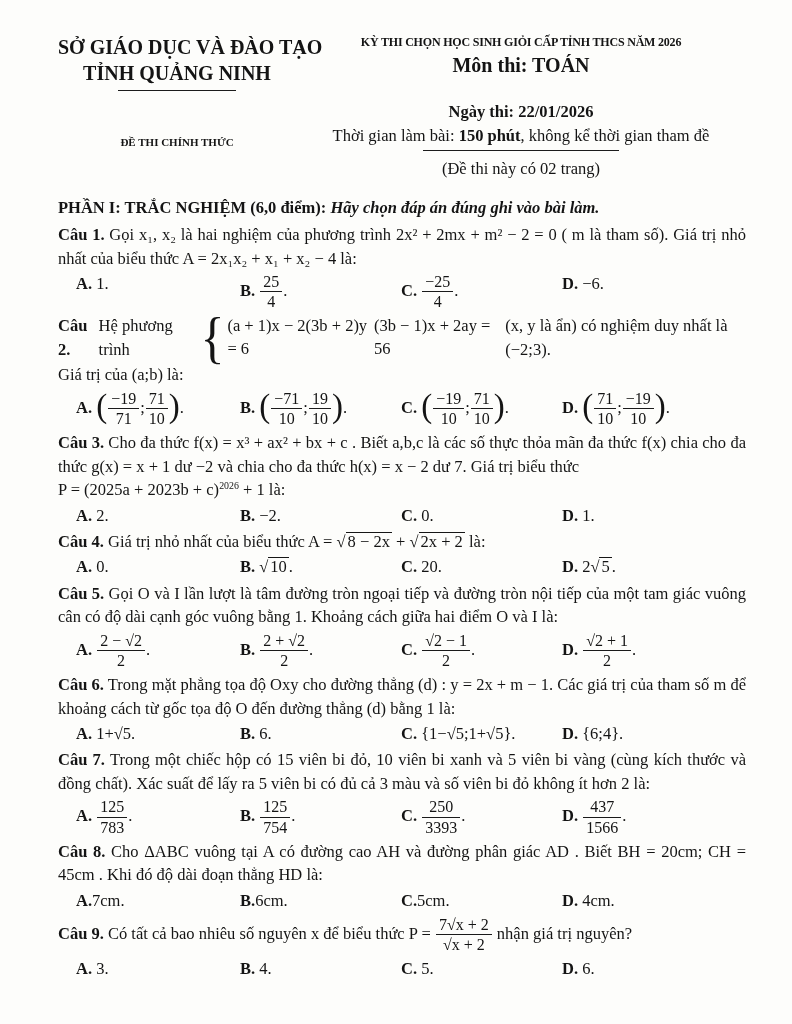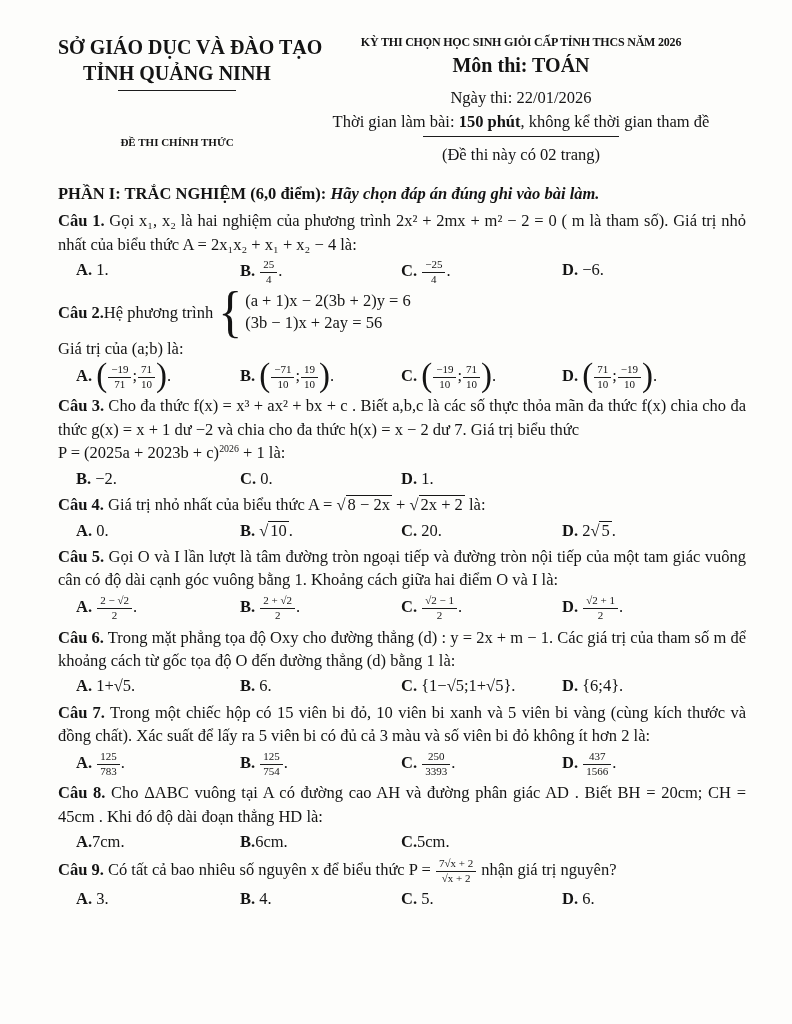--- a/index.html
+++ b/index.html
@@ -13,49 +13,49 @@
 
   
   .header { display:flex; }
   .h-left { width:238px; text-align:center; flex-shrink:0; }
   .h-left .dept { font-weight:bold; font-size:20px; line-height:1.3; white-space:nowrap; }
   .h-left .rule { width:118px; border-bottom:1.6px solid #1c1c1c; margin:4px auto 0; }
   .h-left .exam-label { font-weight:bold; font-size:11px; margin-top:44px; }
   .h-right { flex:1; text-align:center; }
   .h-right .title { font-weight:bold; font-size:12px; white-space:nowrap; letter-spacing:-0.2px; }
   .h-right .subject { font-weight:bold; font-size:20px; }
-  .h-right .date { font-weight:normal; margin-top:7px; }
+  .h-right .date { font-weight:bold; margin-top:21px; }
   .h-right .duration b { font-weight:bold; }
   .h-right .rule2 { width:196px; border-bottom:1.5px solid #1c1c1c; margin:3px auto 6px; }
 
   
   .part-heading { margin:15px 0 4px; }
   .part-heading .ph-b { font-weight:bold; }
   .part-heading .ph-i { font-weight:bold; font-style:italic; }
 
   
   .qtext { margin:2px 0; text-align:justify; }
   .qlabel { font-weight:bold; }
   .opts { display:grid; grid-template-columns:164px 161px 161px 1fr; padding-left:18px;
           align-items:start; margin:2px 0 3px; }
   .opt { white-space:nowrap; }
   .opt b { font-weight:bold; }
 
   .frac { display:inline-block; text-align:center; vertical-align:middle;
-          line-height:1.08; font-size:11px; margin:1px 1px; }
+          line-height:1.08; font-size:16px; margin:1px 1px; }
   .frac .num { display:block; padding:0 3px 1px; }
   .frac .den { display:block; border-top:1.3px solid #1a1a1a; padding:1px 3px 0; }
 
   .bigp { display:inline-block; font-size:33px; line-height:0.8; vertical-align:middle;
           position:relative; top:-2px; font-weight:400; }
 
   .system { display:flex; align-items:center; margin:3px 0 2px; }
   .sysbrace { font-size:50px; line-height:0.8; transform:scaleY(1.12); margin:0 3px 0 5px;
               font-weight:400; }
-  .syseqs { display:flex; flex-direction:column; line-height:1.38;justify-content:space-between; }
+  .syseqs { display:flex; flex-direction:row; line-height:1.38;justify-content:space-between; }
   .sys-after { margin-left:10px; }
 
   .sqrt { white-space:nowrap; }
   .sqrt .sq { display:inline-block; }
   .sqrt .rad { display:inline-block; border-top:1.2px solid #161616; padding:0 2px; line-height:1.15; }
 
   sup { font-size:0.6em; }
 </style>
 </head>
 <body>
@@ -90,31 +90,33 @@
   </div>
 
   <div class="system">
     <b class="qlabel">Câu 2.</b>
       <span> Hệ phương trình</span>
     <span class="sysbrace">{</span>
     <span class="syseqs">
       <span>(a + 1)x − 2(3b + 2)y = 6</span>
       <span>(3b − 1)x + 2ay = 56</span>
     </span>
+    <span class="sys-after">(x, y là ẩn) có nghiệm duy nhất là (−2;3).</span>
   </div>
   <p class="qtext">Giá trị của (a;b) là:</p>
   <div class="opts">
     <div class="opt"><b>A.</b> <span class="bigp">(</span><span class="frac"><span class="num">−19</span><span class="den">71</span></span><span>;</span><span class="frac"><span class="num">71</span><span class="den">10</span></span><span class="bigp">)</span><span>.</span></div>
     <div class="opt"><b>B.</b> <span class="bigp">(</span><span class="frac"><span class="num">−71</span><span class="den">10</span></span><span>;</span><span class="frac"><span class="num">19</span><span class="den">10</span></span><span class="bigp">)</span><span>.</span></div>
     <div class="opt"><b>C.</b> <span class="bigp">(</span><span class="frac"><span class="num">−19</span><span class="den">10</span></span><span>;</span><span class="frac"><span class="num">71</span><span class="den">10</span></span><span class="bigp">)</span><span>.</span></div>
     <div class="opt"><b>D.</b> <span class="bigp">(</span><span class="frac"><span class="num">71</span><span class="den">10</span></span><span>;</span><span class="frac"><span class="num">−19</span><span class="den">10</span></span><span class="bigp">)</span><span>.</span></div>
   </div>
 
   <p class="qtext"><b class="qlabel">Câu 3.</b><span> Cho đa thức f(x) = x³ + ax² + bx + c . Biết a,b,c là các số thực thỏa mãn đa thức f(x) chia cho đa thức g(x) = x + 1 dư −2 và chia cho đa thức h(x) = x − 2 dư 7. Giá trị biểu thức</span><span style="display:block"><span>P = (2025a + 2023b + c)</span><sup>2026</sup><span> + 1 là:</span></span></p>
   <div class="opts">
+    <div class="opt"><b>A.</b> <span>2.</span></div>
     <div class="opt"><b>B.</b> <span>−2.</span></div>
     <div class="opt"><b>C.</b> <span>0.</span></div>
     <div class="opt"><b>D.</b> <span>1.</span></div>
   </div>
 
   <p class="qtext"><b class="qlabel">Câu 4.</b><span> Giá trị nhỏ nhất của biểu thức A = </span><span class="sqrt"><span class="sq">√</span><span class="rad">8 − 2x</span></span><span> + </span><span class="sqrt"><span class="sq">√</span><span class="rad">2x + 2</span></span><span> là:</span></p>
   <div class="opts">
     <div class="opt"><b>A.</b> <span>0.</span></div>
     <div class="opt"><b>B.</b> <span class="sqrt"><span class="sq">√</span><span class="rad">10</span></span><span>.</span></div>
     <div class="opt"><b>C.</b> <span>20.</span></div>
@@ -143,20 +145,21 @@
     <div class="opt"><b>B.</b> <span class="frac"><span class="num">125</span><span class="den">754</span></span><span>.</span></div>
     <div class="opt"><b>C.</b> <span class="frac"><span class="num">250</span><span class="den">3393</span></span><span>.</span></div>
     <div class="opt"><b>D.</b> <span class="frac"><span class="num">437</span><span class="den">1566</span></span><span>.</span></div>
   </div>
 
   <p class="qtext"><b class="qlabel">Câu 8.</b><span> Cho ΔABC vuông tại A có đường cao AH và đường phân giác AD . Biết BH = 20cm; CH = 45cm . Khi đó độ dài đoạn thẳng HD là:</span></p>
   <div class="opts">
     <div class="opt"><b>A.</b><span>7cm.</span></div>
     <div class="opt"><b>B.</b><span>6cm.</span></div>
     <div class="opt"><b>C.</b><span>5cm.</span></div>
+    <div class="opt"><b>D.</b> <span>4cm.</span></div>
   </div>
 
   <p class="qtext"><b class="qlabel">Câu 9.</b><span> Có tất cả bao nhiêu số nguyên x để biểu thức P = </span><span class="frac"><span class="num">7√x + 2</span><span class="den">√x + 2</span></span><span> nhận giá trị nguyên?</span></p>
   <div class="opts">
     <div class="opt"><b>A.</b> <span>3.</span></div>
     <div class="opt"><b>B.</b> <span>4.</span></div>
     <div class="opt"><b>C.</b> <span>5.</span></div>
     <div class="opt"><b>D.</b> <span>6.</span></div>
   </div>
 

